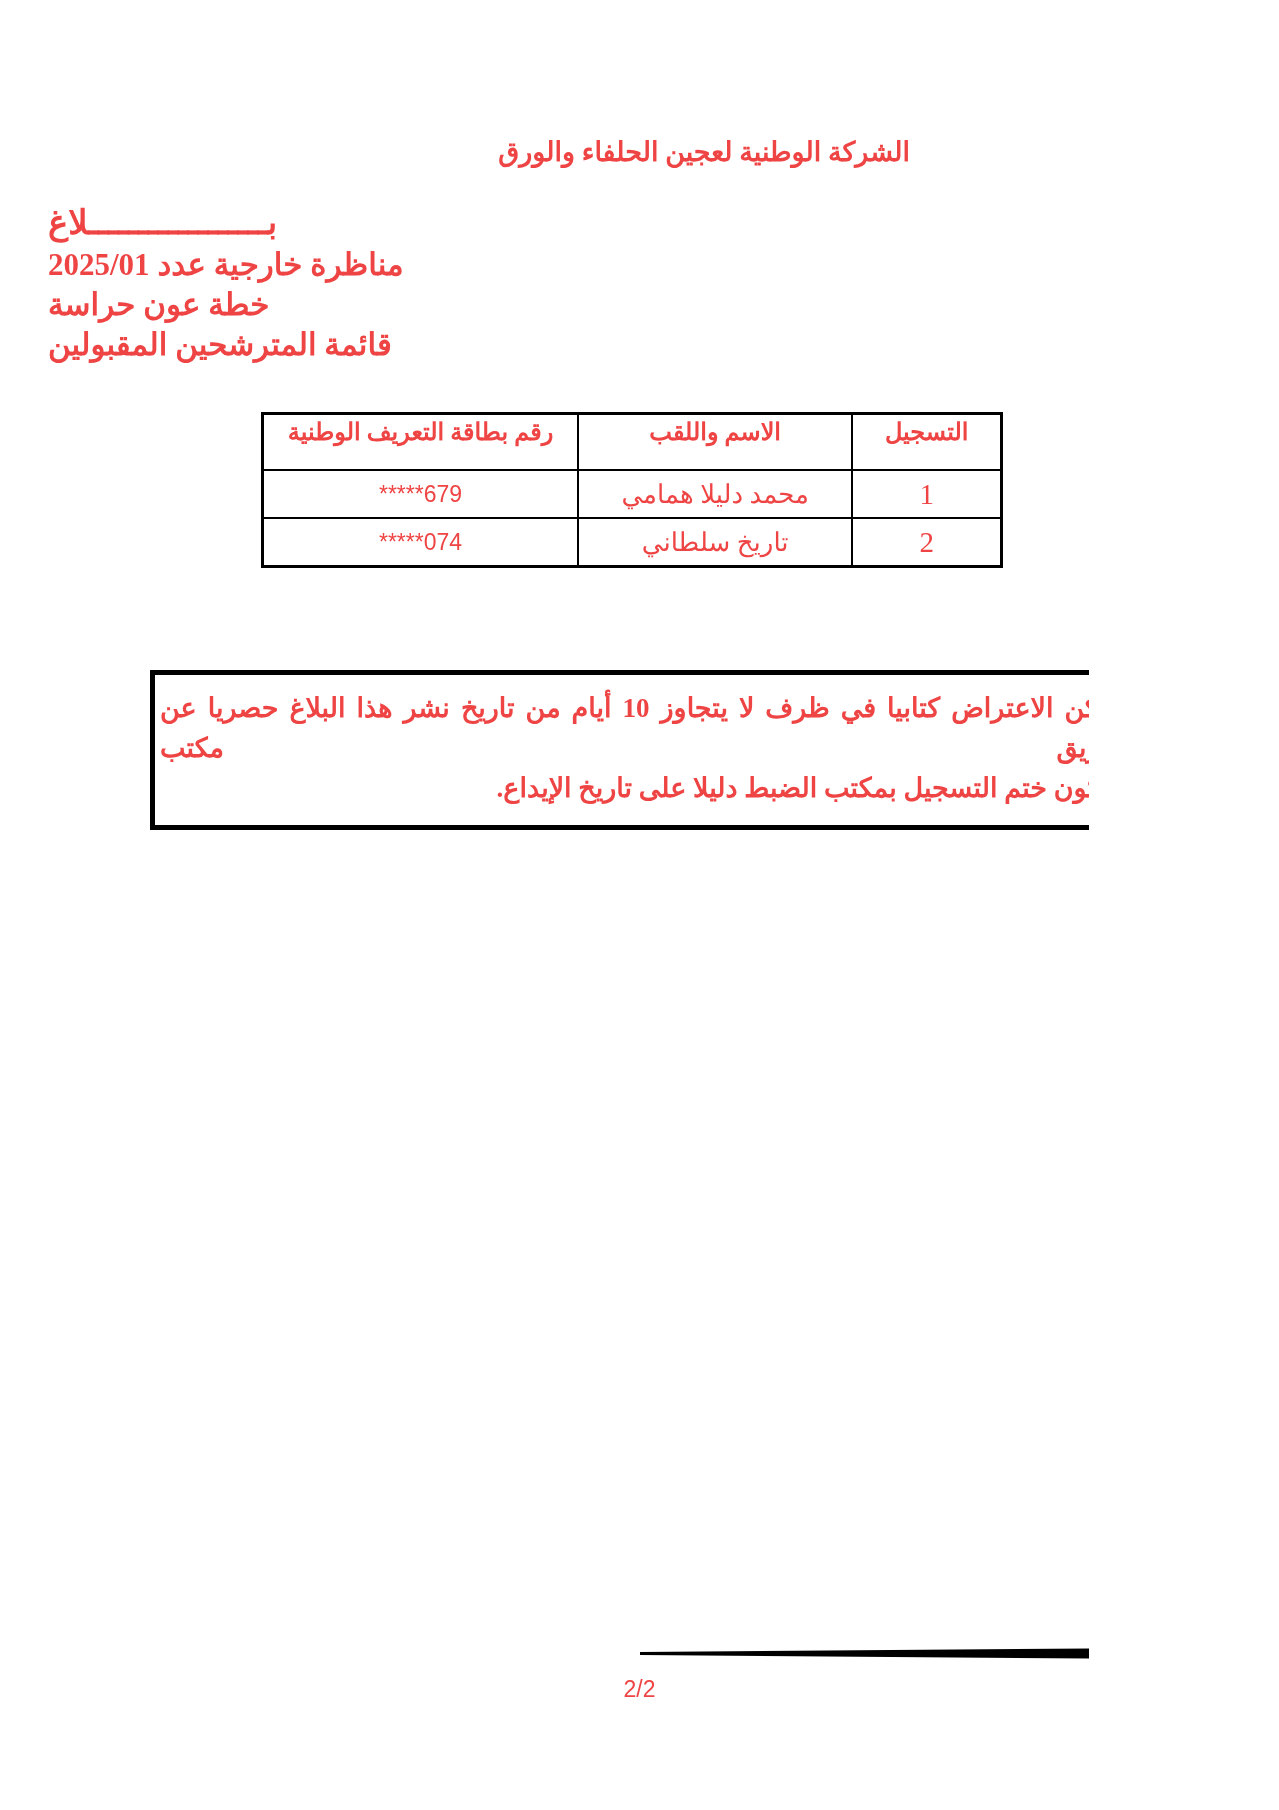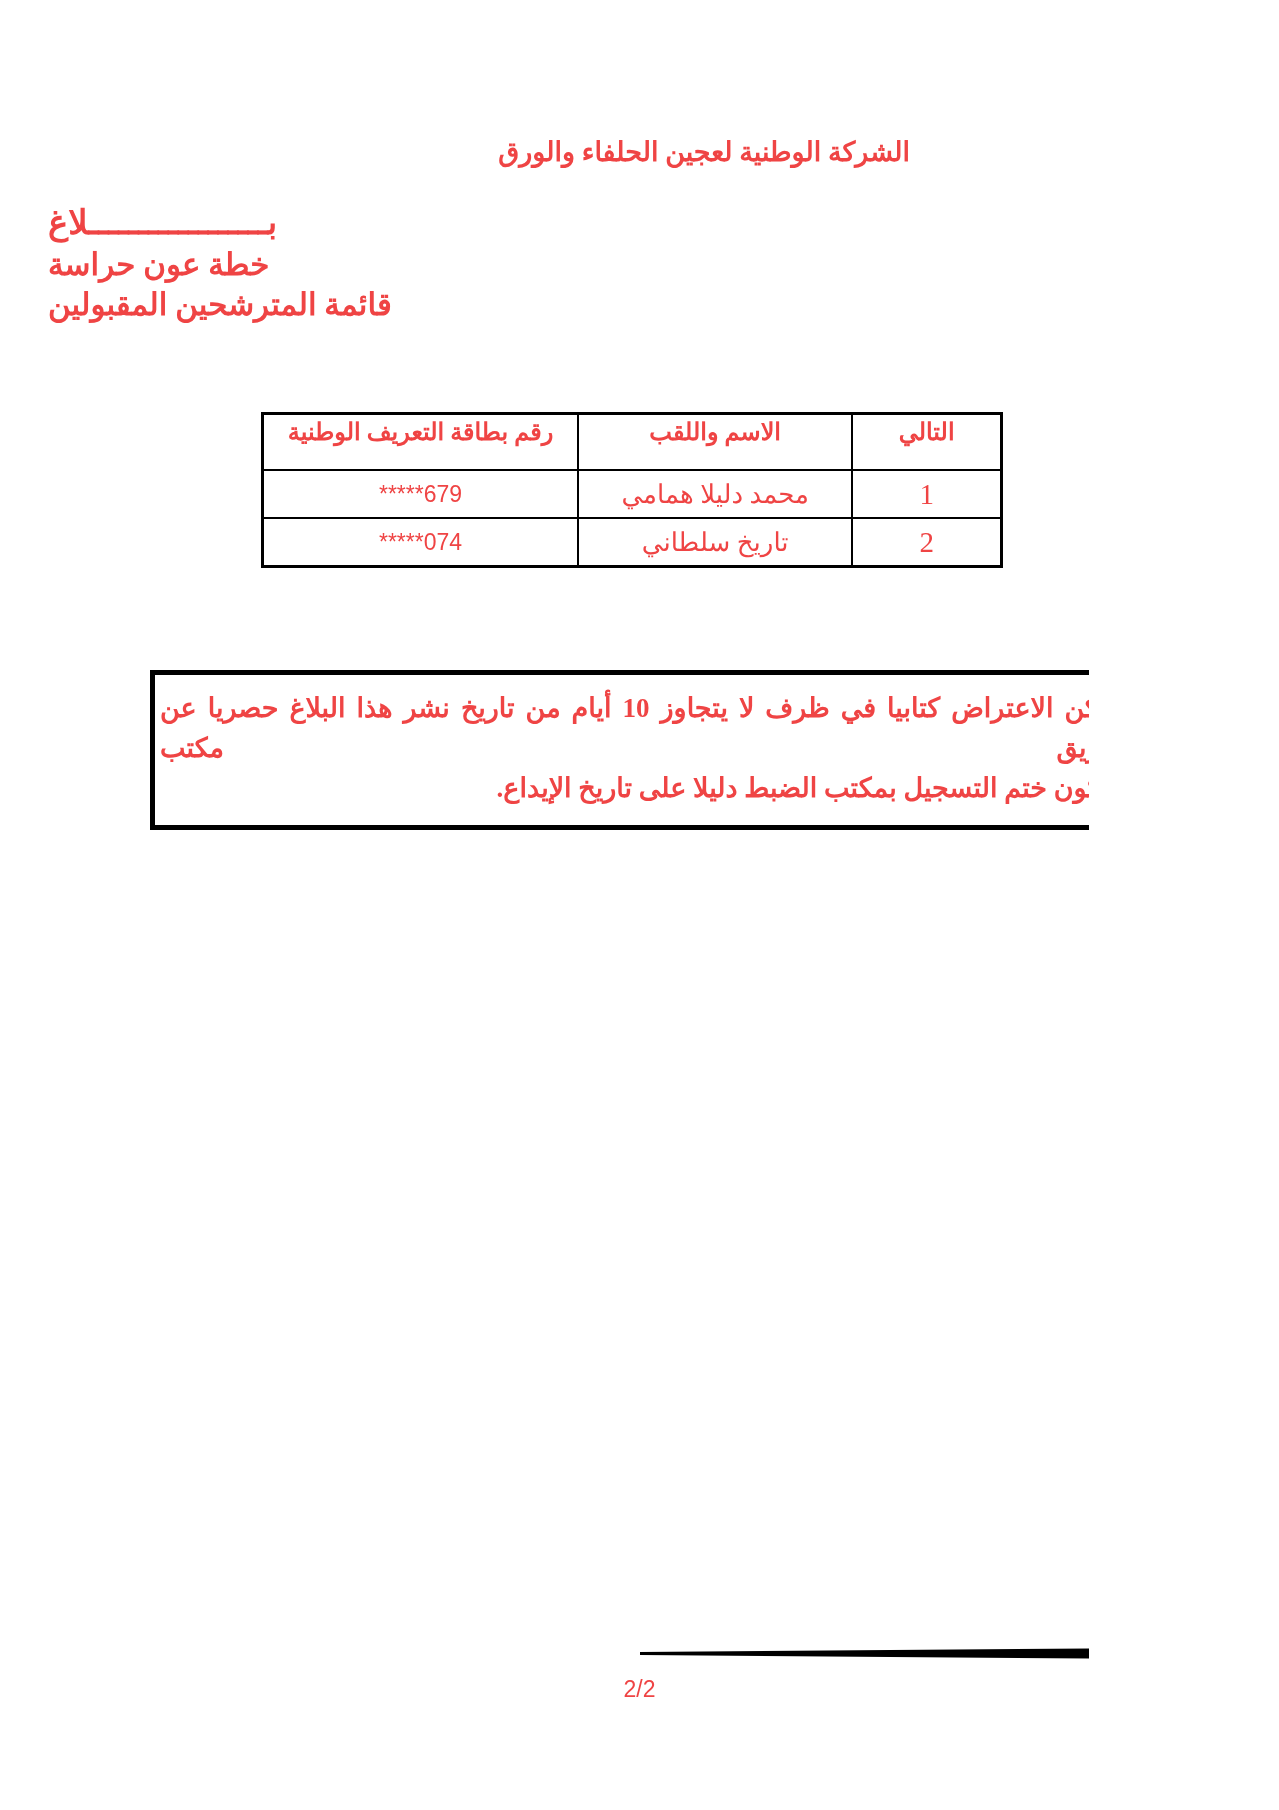--- a/index.html
+++ b/index.html
@@ -137,33 +137,34 @@
 </style>
 </head>
 <body>
 
 <div class="page">
 
   <div class="company-name">الشركة الوطنية لعجين الحلفاء والورق</div>
 
   <div class="headings">
     <div class="title-kashida">بــــــــــــــــــلاغ</div>
+    <div class="subtitle">مناظرة خارجية عدد 2025/01</div>
     <div class="subtitle">خطة عون حراسة</div>
     <div class="subtitle">قائمة المترشحين المقبولين</div>
   </div>
 
   <table class="candidates-table">
     <colgroup>
       <col class="col-rank">
       <col class="col-name">
       <col class="col-id">
     </colgroup>
     <thead>
       <tr>
-        <th>التالي</th>
+        <th>التسجيل</th>
         <th>الاسم واللقب</th>
         <th>رقم  بطاقة التعريف الوطنية</th>
       </tr>
     </thead>
     <tbody>
       <tr>
         <td class="rank-cell">1</td>
         <td class="name-cell">محمد دليلا همامي</td>
         <td class="id-cell">*****679</td>
       </tr>

